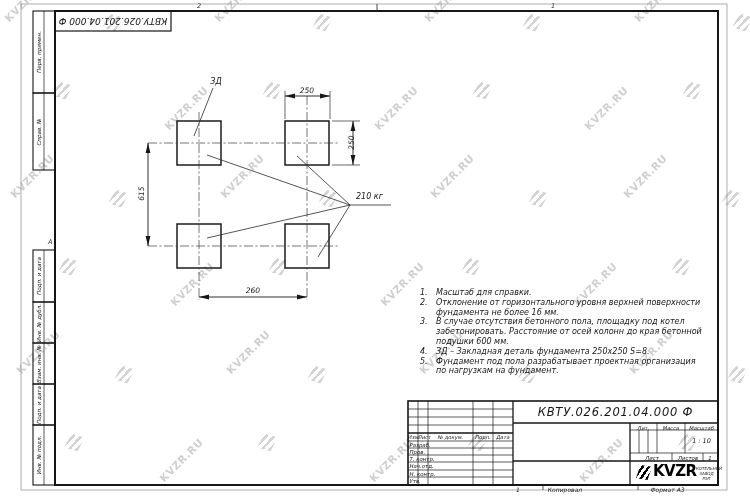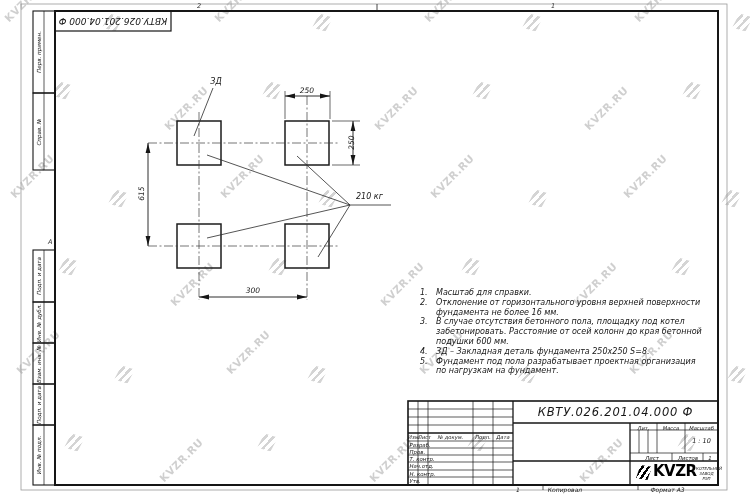--- a/index.html
+++ b/index.html
@@ -207,21 +207,21 @@
   <div class="t mlabel rot90" style="left:18px;top:318.5px;width:41px;">Инв. № дубл.</div>
   <div class="t mlabel rot90" style="left:18px;top:359.5px;width:41px;">Взам. инв. №</div>
   <div class="t mlabel rot90" style="left:18px;top:400.5px;width:41px;">Подп. и дата</div>
   <div class="t mlabel rot90" style="left:8.5px;top:451px;width:60px;">Инв. № подл.</div>
 
   <div class="t dim ctr" style="left:206px;top:77px;width:20px;font-size:8px;">ЗД</div>
   <div class="t dim" style="left:356px;top:192px;font-size:8px;">210 кг</div>
   <div class="t dim ctr" style="left:292px;top:86px;width:30px;">250</div>
   <div class="t dim ctr rot90" style="left:336px;top:138px;width:30px;">250</div>
   <div class="t dim ctr rot90" style="left:126px;top:189px;width:30px;">615</div>
-  <div class="t dim ctr" style="left:238px;top:286px;width:30px;">300</div>
+  <div class="t dim ctr" style="left:238px;top:286px;width:30px;">260</div>
 
   <div class="notes">
     <div class="note-row">
         <div class="note-num">1.</div>
         <div class="note-text">Масштаб для справки.</div>
       </div>
     <div class="note-row">
         <div class="note-num">2.</div>
         <div class="note-text">Отклонение от горизонтального уровня верхней поверхности фундамента не более 16 мм.</div>
       </div>

